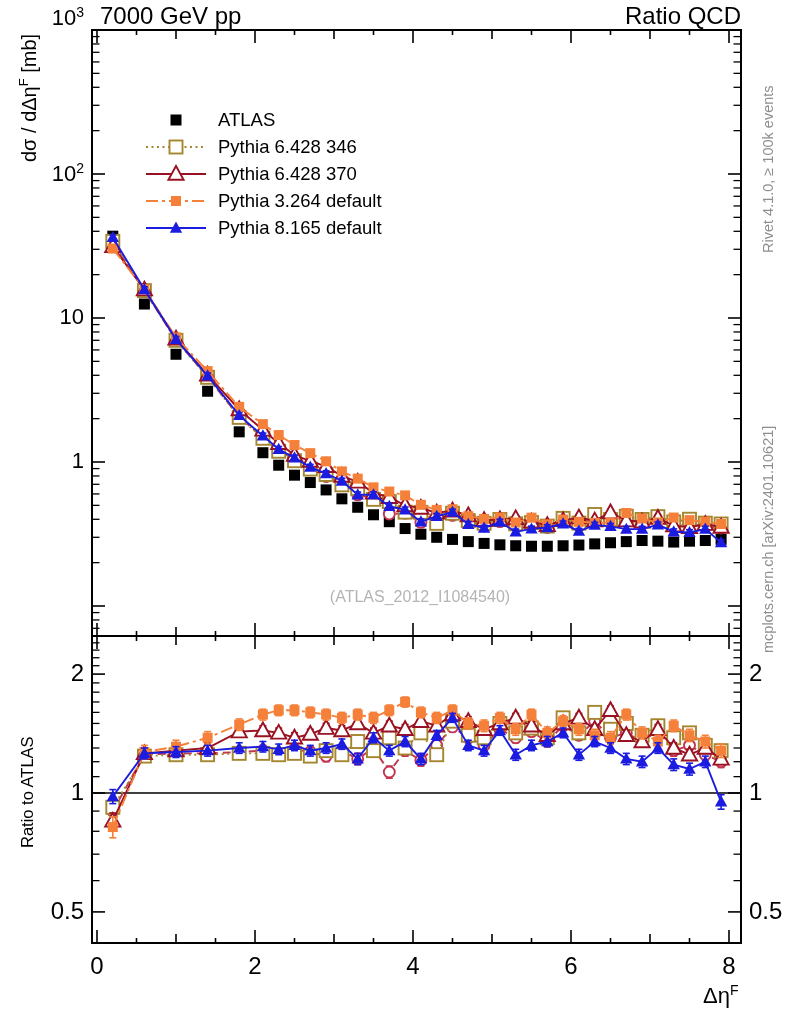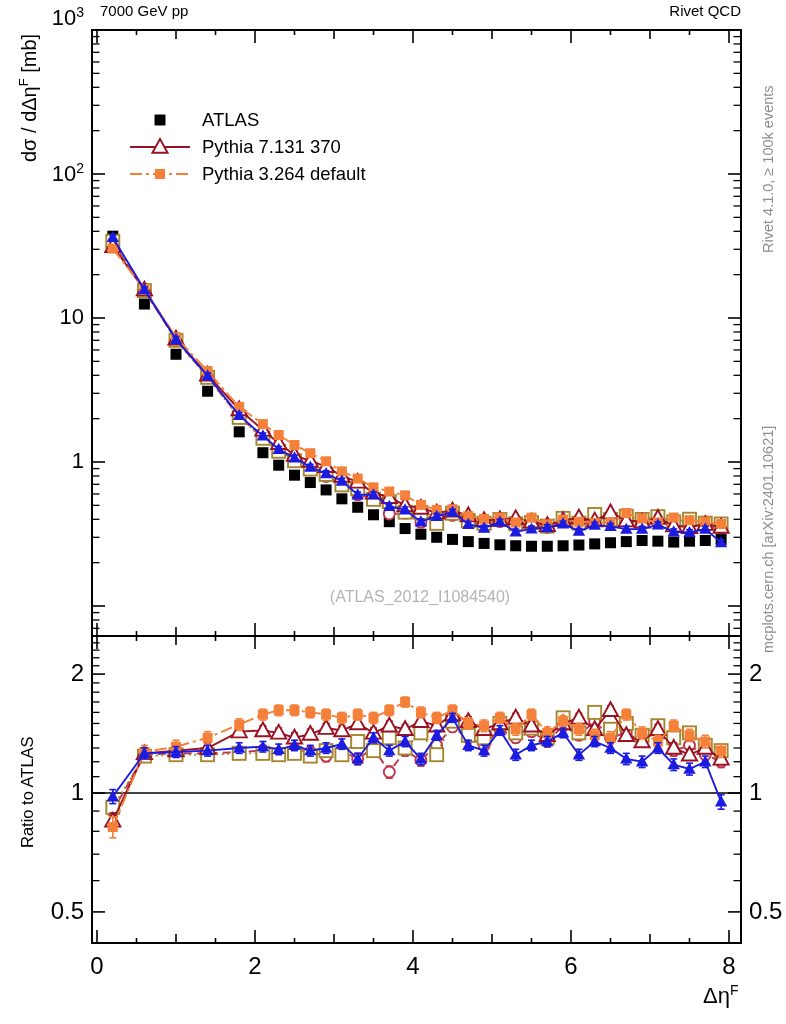--- a/index.html
+++ b/index.html
@@ -1,30 +1,30 @@
 <!DOCTYPE html>
 <html><head>
 <meta charset="utf-8">
 <style>
   html,body{margin:0;padding:0;background:#ffffff;}
   .page{position:relative;width:786px;height:1024px;background:#ffffff;overflow:hidden;
         font-family:"Liberation Sans",sans-serif;color:#000;}
   .abs{position:absolute;white-space:nowrap;}
   #plot-svg{position:absolute;left:0;top:0;}
-  .hdr{font-size:15px;top:2px;}
+  .hdr{font-size:24px;top:2px;}
   .title-line{font-size:19.5px;left:108px;top:60px;letter-spacing:0px;}
   .title-line sub{font-size:13px;}
   .watermark{font-size:16px;color:#b4b4b4;left:0;width:840px;text-align:center;top:588px;}
   .sidenote{font-size:14.5px;color:#8e8e8e;transform:rotate(-90deg);transform-origin:0 0;}
   .ylab-main{font-size:20px;transform:rotate(-90deg);transform-origin:0 0;left:16px;top:162px;}
   .ylab-main sup{font-size:13px;}
   .ylab-ratio{font-size:16.5px;transform:rotate(-90deg);transform-origin:0 0;left:18px;top:848px;}
   .xlab{font-size:22px;left:703px;top:982px;}
   .xlab sup{font-size:14px;}
-  .legend{left:128px;top:106px;}
+  .legend{left:144px;top:106px;}
   .legend-row{display:flex;align-items:center;height:27px;}
   .legend-label{font-size:18.5px;margin-left:10px;}
   .ytick-main{font-size:22px;text-align:right;width:80px;}
   .ytick-main sup{font-size:14px;}
   .ytick-ratio{font-size:24px;}
   .xtick{font-size:24px;transform:translateX(-50%);}
 </style>
 </head>
 <body>
 
@@ -1685,43 +1685,57 @@
         <line x1="701.8000000000001" y1="767.5390942553672" x2="708.8000000000001" y2="767.5390942553672" stroke="#1c1ce0" stroke-width="1.6"></line>
         <path d="M 705.3000000000001 755.2234078111882 L 711.475 766.4034078111881 L 699.1250000000001 766.4034078111881 Z" fill="#1c1ce0" stroke="#1c1ce0" stroke-width="0"></path>
         <line x1="721.1" y1="794.7240981339678" x2="721.1" y2="809.1786500331681" stroke="#1c1ce0" stroke-width="1.6"></line>
         <line x1="717.6" y1="794.7240981339678" x2="724.6" y2="794.7240981339678" stroke="#1c1ce0" stroke-width="1.6"></line>
         <line x1="717.6" y1="809.1786500331681" x2="724.6" y2="809.1786500331681" stroke="#1c1ce0" stroke-width="1.6"></line>
         <path d="M 721.1 795.2991759109051 L 727.275 806.479175910905 L 714.9250000000001 806.479175910905 Z" fill="#1c1ce0" stroke="#1c1ce0" stroke-width="0"></path>
       </g>
     </svg>
 
   <div class="abs hdr" style="left:100px;">7000 GeV pp</div>
-  <div class="abs hdr" style="right:45px;">Rivet QCD</div>
+  <div class="abs hdr" style="right:45px;">Ratio QCD</div>
 
 
   <div class="abs legend" id="legend">
       <div class="legend-row">
         <svg width="64" height="22">
           <rect x="26.5" y="5.5" width="11" height="11" fill="#000000"></rect>
         </svg>
         <span class="legend-label">ATLAS</span>
       </div>
       <div class="legend-row">
         <svg width="64" height="22">
+          <line x1="2" y1="11" x2="62" y2="11" stroke="#a5862e" stroke-width="1.9" stroke-dasharray="2 3.5"></line>
+          <rect x="25.5" y="4.5" width="13" height="13" fill="#fff" stroke="#a5862e" stroke-width="1.9"></rect>
+        </svg>
+        <span class="legend-label">Pythia 6.428 346</span>
+      </div>
+      <div class="legend-row">
+        <svg width="64" height="22">
           <line x1="2" y1="11" x2="62" y2="11" stroke="#991122" stroke-width="1.9"></line>
           <path d="M 32 3 L 39.6 16.759999999999998 L 24.4 16.759999999999998 Z" fill="#fff" stroke="#991122" stroke-width="1.9"></path>
         </svg>
-        <span class="legend-label">Pythia 7.131 370</span>
+        <span class="legend-label">Pythia 6.428 370</span>
       </div>
       <div class="legend-row">
         <svg width="64" height="22">
           <line x1="2" y1="11" x2="62" y2="11" stroke="#f5803a" stroke-width="1.9" stroke-dasharray="12 4 3 4"></line>
           <rect x="27" y="6" width="10" height="10" fill="#f5803a"></rect>
         </svg>
         <span class="legend-label">Pythia 3.264 default</span>
+      </div>
+      <div class="legend-row">
+        <svg width="64" height="22">
+          <line x1="2" y1="11" x2="62" y2="11" stroke="#1c1ce0" stroke-width="1.9"></line>
+          <path d="M 32 4.5 L 38.175 15.68 L 25.825 15.68 Z" fill="#1c1ce0" stroke="#1c1ce0" stroke-width="0"></path>
+        </svg>
+        <span class="legend-label">Pythia 8.165 default</span>
       </div>
     </div>
 
   <div class="abs watermark">(ATLAS_2012_I1084540)</div>
 
   <div class="abs ylab-main"><span>dσ / dΔη</span><sup>F</sup><span> [mb]</span></div>
 
   <div class="abs ylab-ratio">Ratio to ATLAS</div>
 
   <div class="abs xlab"><span>Δη</span><sup>F</sup></div>

